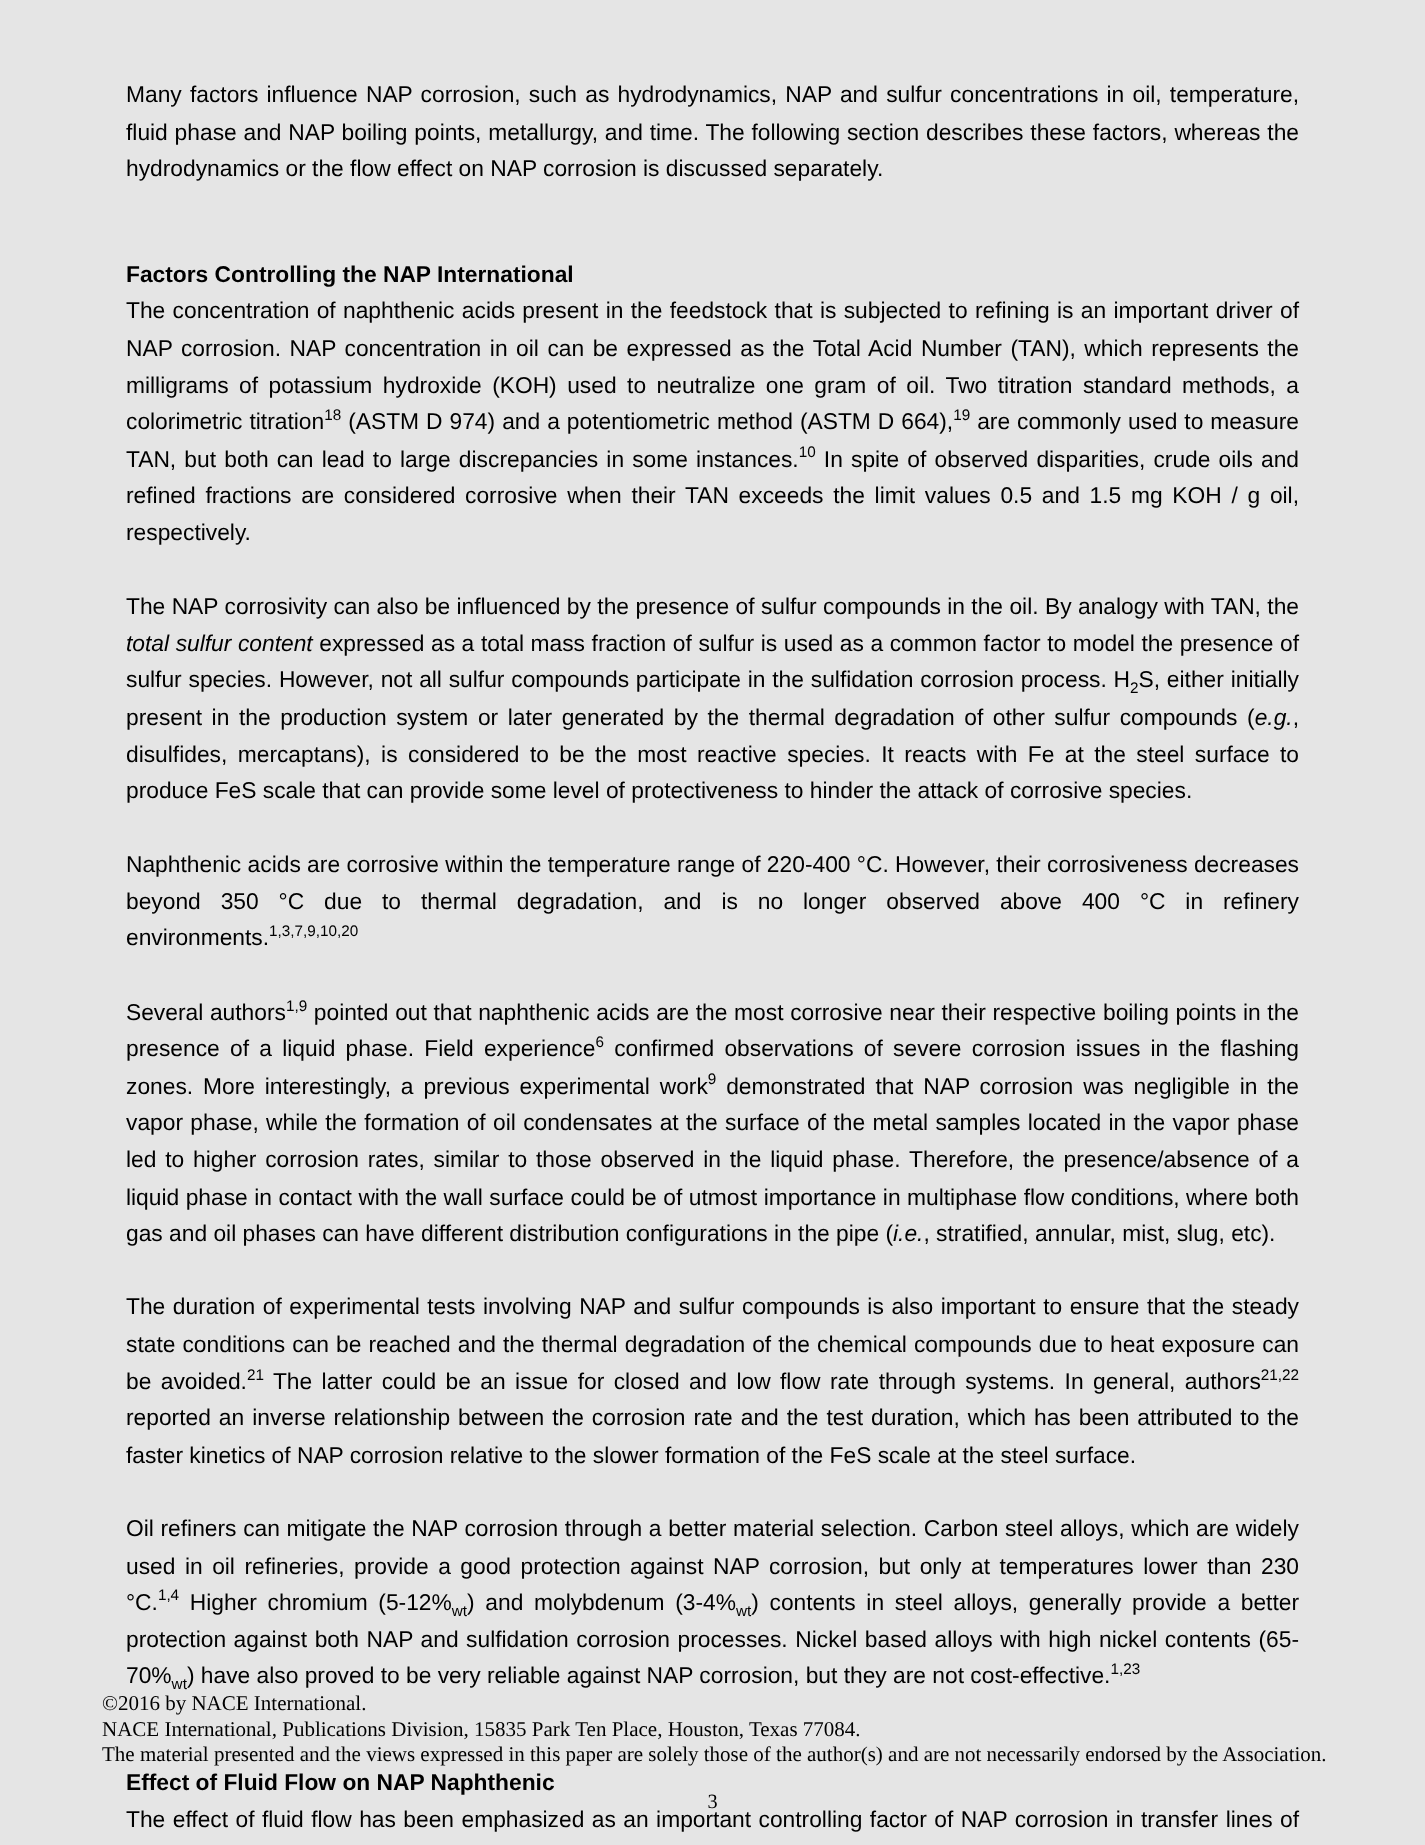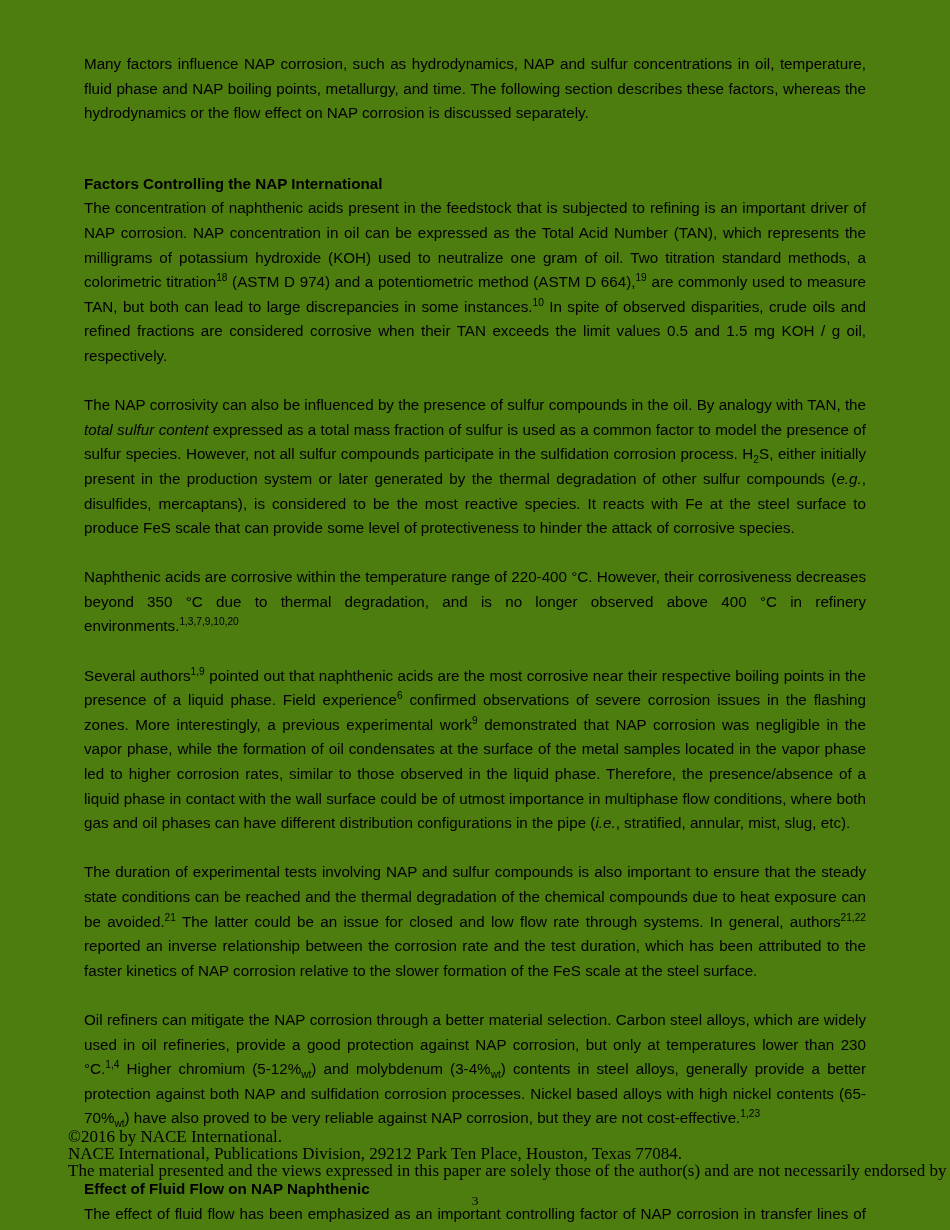--- a/index.html
+++ b/index.html
@@ -4,21 +4,21 @@
 <style>
   html, body {
     margin: 0;
     padding: 0;
     background: #ffffff;
   }
   .page {
     position: relative;
     width: 950px;
     height: 1230px;
-    background: #4d7c0f;
+    background: #e5e5e5;
     box-sizing: border-box;
     overflow: hidden;
   }
   .content {
     position: absolute;
     left: 84px;
     top: 52px;
     width: 782px;
   }
   .para {
@@ -57,21 +57,21 @@
   i { font-style: italic; }
 
   .footer {
     position: absolute;
     left: 68px;
     top: 1128px;
     width: 810px;
   }
   .footer-line {
     font-family: "Liberation Serif", serif;
-    font-size: 17px;
+    font-size: 14px;
     line-height: 17.2px;
     color: #000000;
     margin: 0;
     white-space: nowrap;
   }
   .page-number {
     position: absolute;
     left: 0;
     top: 1193px;
     width: 950px;
@@ -119,19 +119,19 @@
     <div class="gap-xl"></div>
 
     <h2 class="heading">Effect of Fluid Flow on NAP Naphthenic</h2>
 
     <p class="para">The effect of fluid flow has been emphasized as an important controlling factor of NAP corrosion in transfer lines of oil refineries. Fluid flow and corrosion rate were previously correlated using either flow</p>
 
   </div>
 
   <div class="footer">
     <p class="footer-line">©2016 by NACE International.</p>
-    <p class="footer-line">NACE International, Publications Division, 29212 Park Ten Place, Houston, Texas 77084.</p>
+    <p class="footer-line">NACE International, Publications Division, 15835 Park Ten Place, Houston, Texas 77084.</p>
     <p class="footer-line">The material presented and the views expressed in this paper are solely those of the author(s) and are not necessarily endorsed by the Association.</p>
   </div>
 
   <div class="page-number">3</div>
 
 </div>
 
 </body></html>

